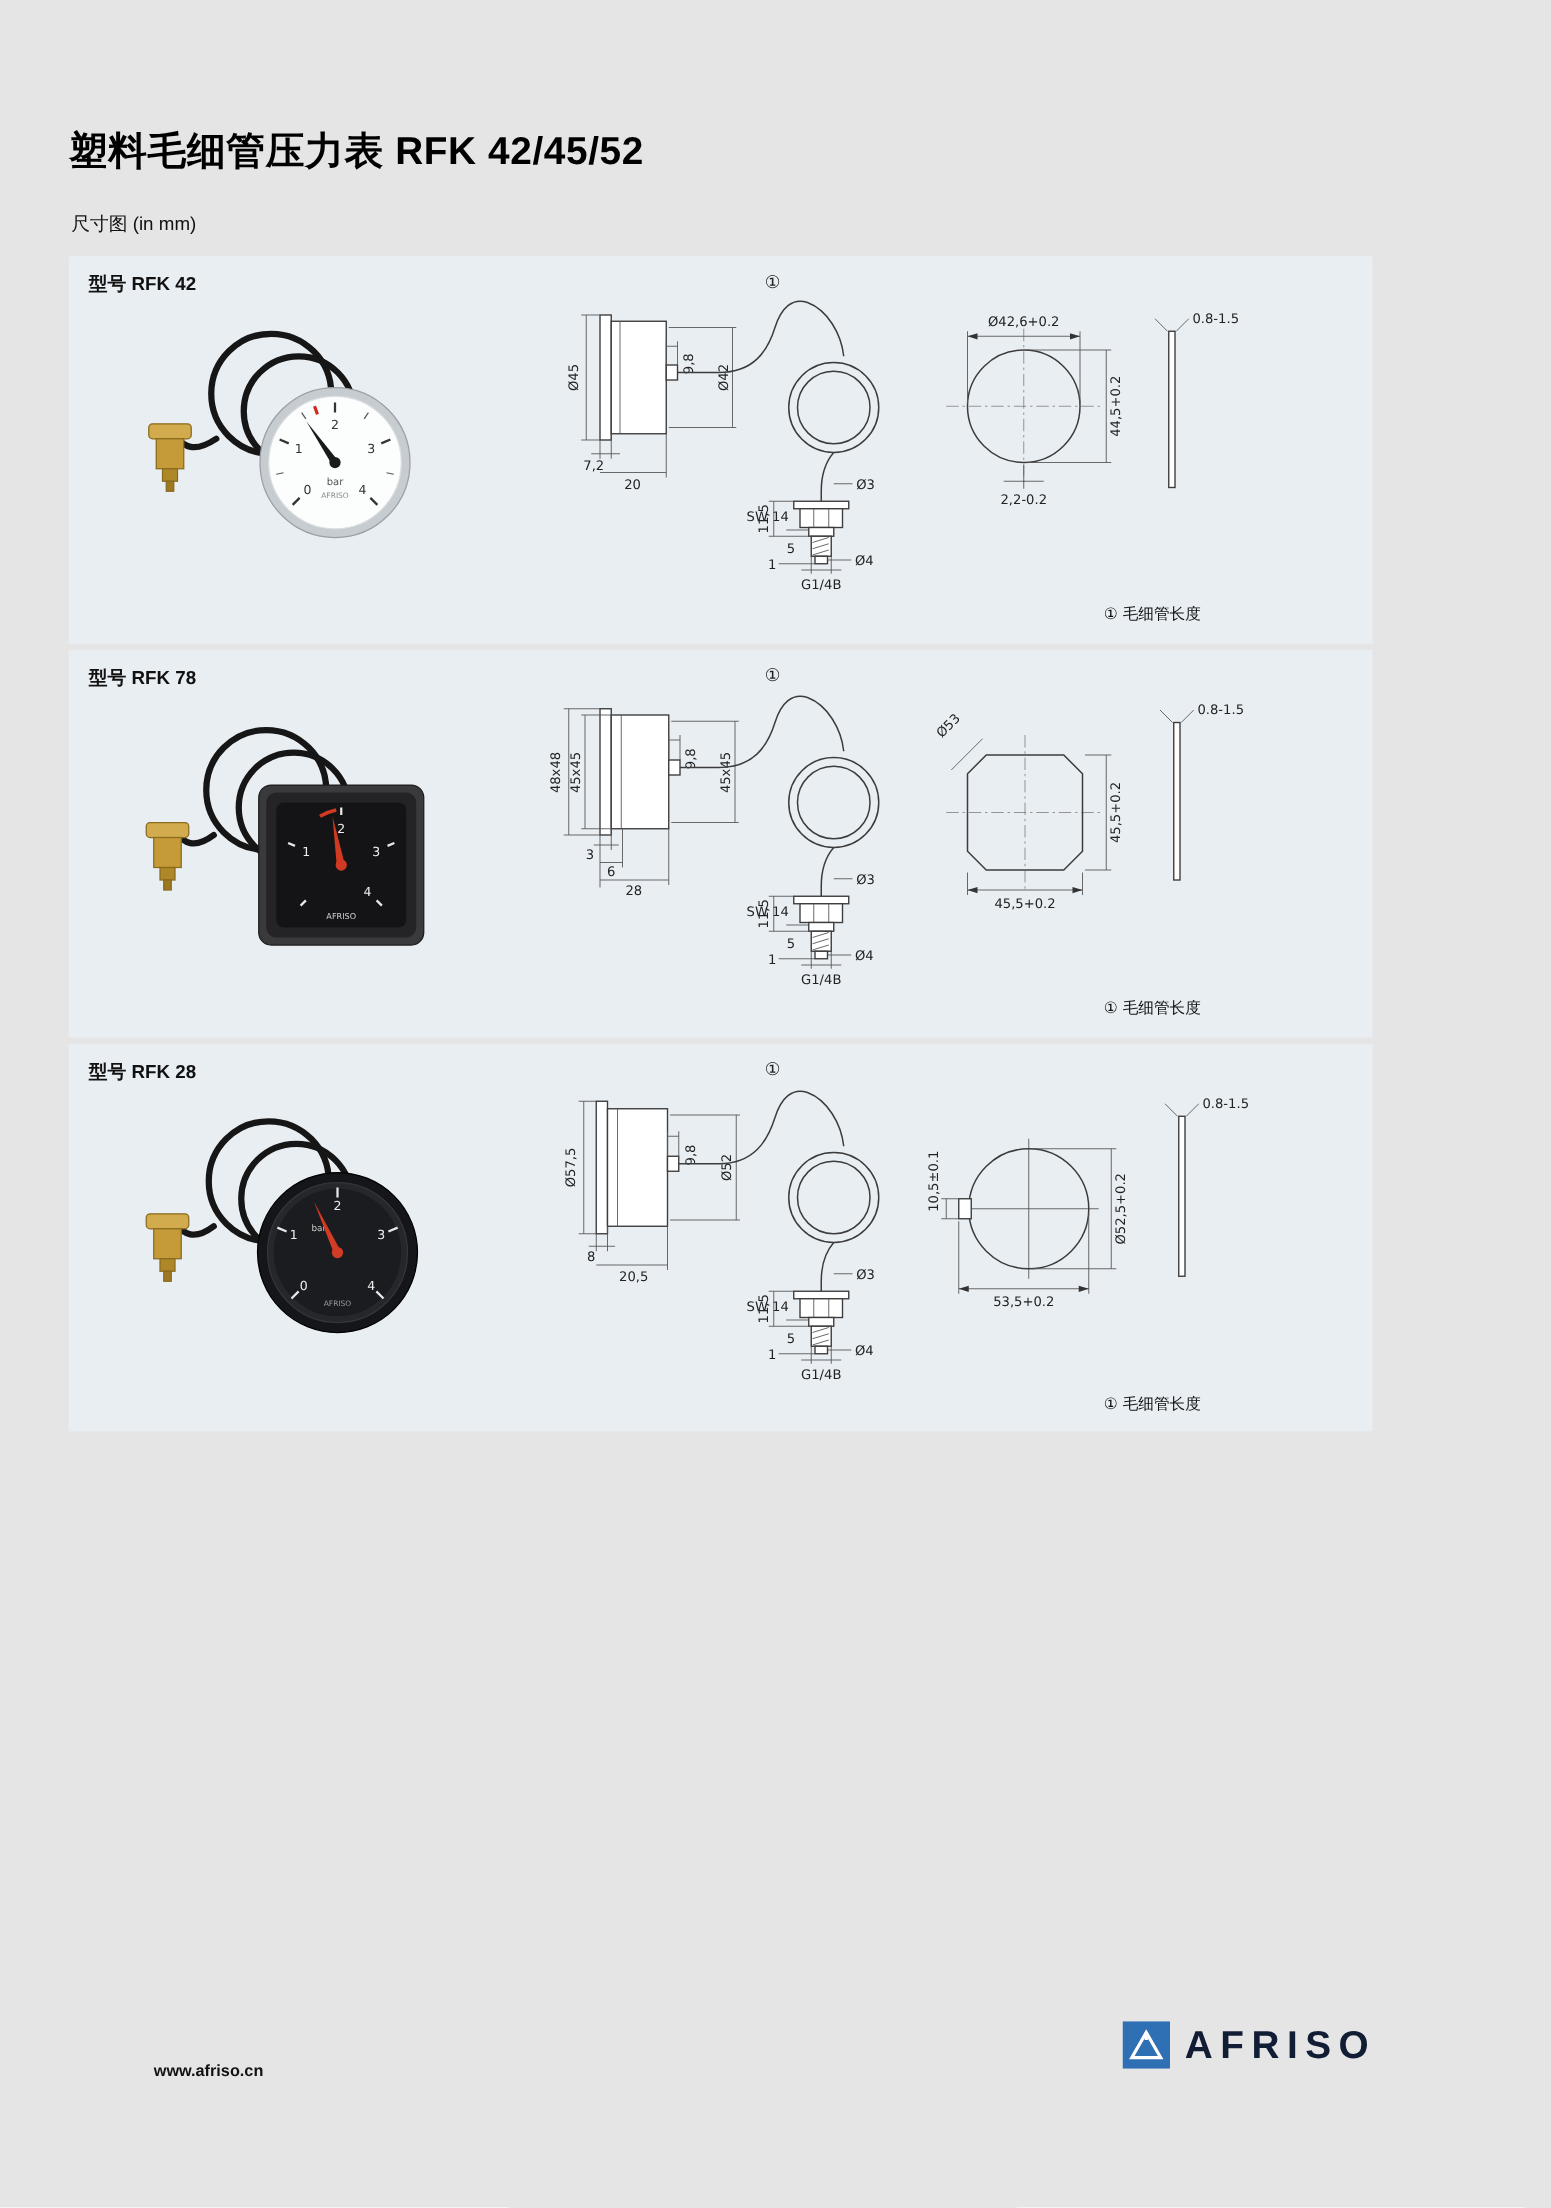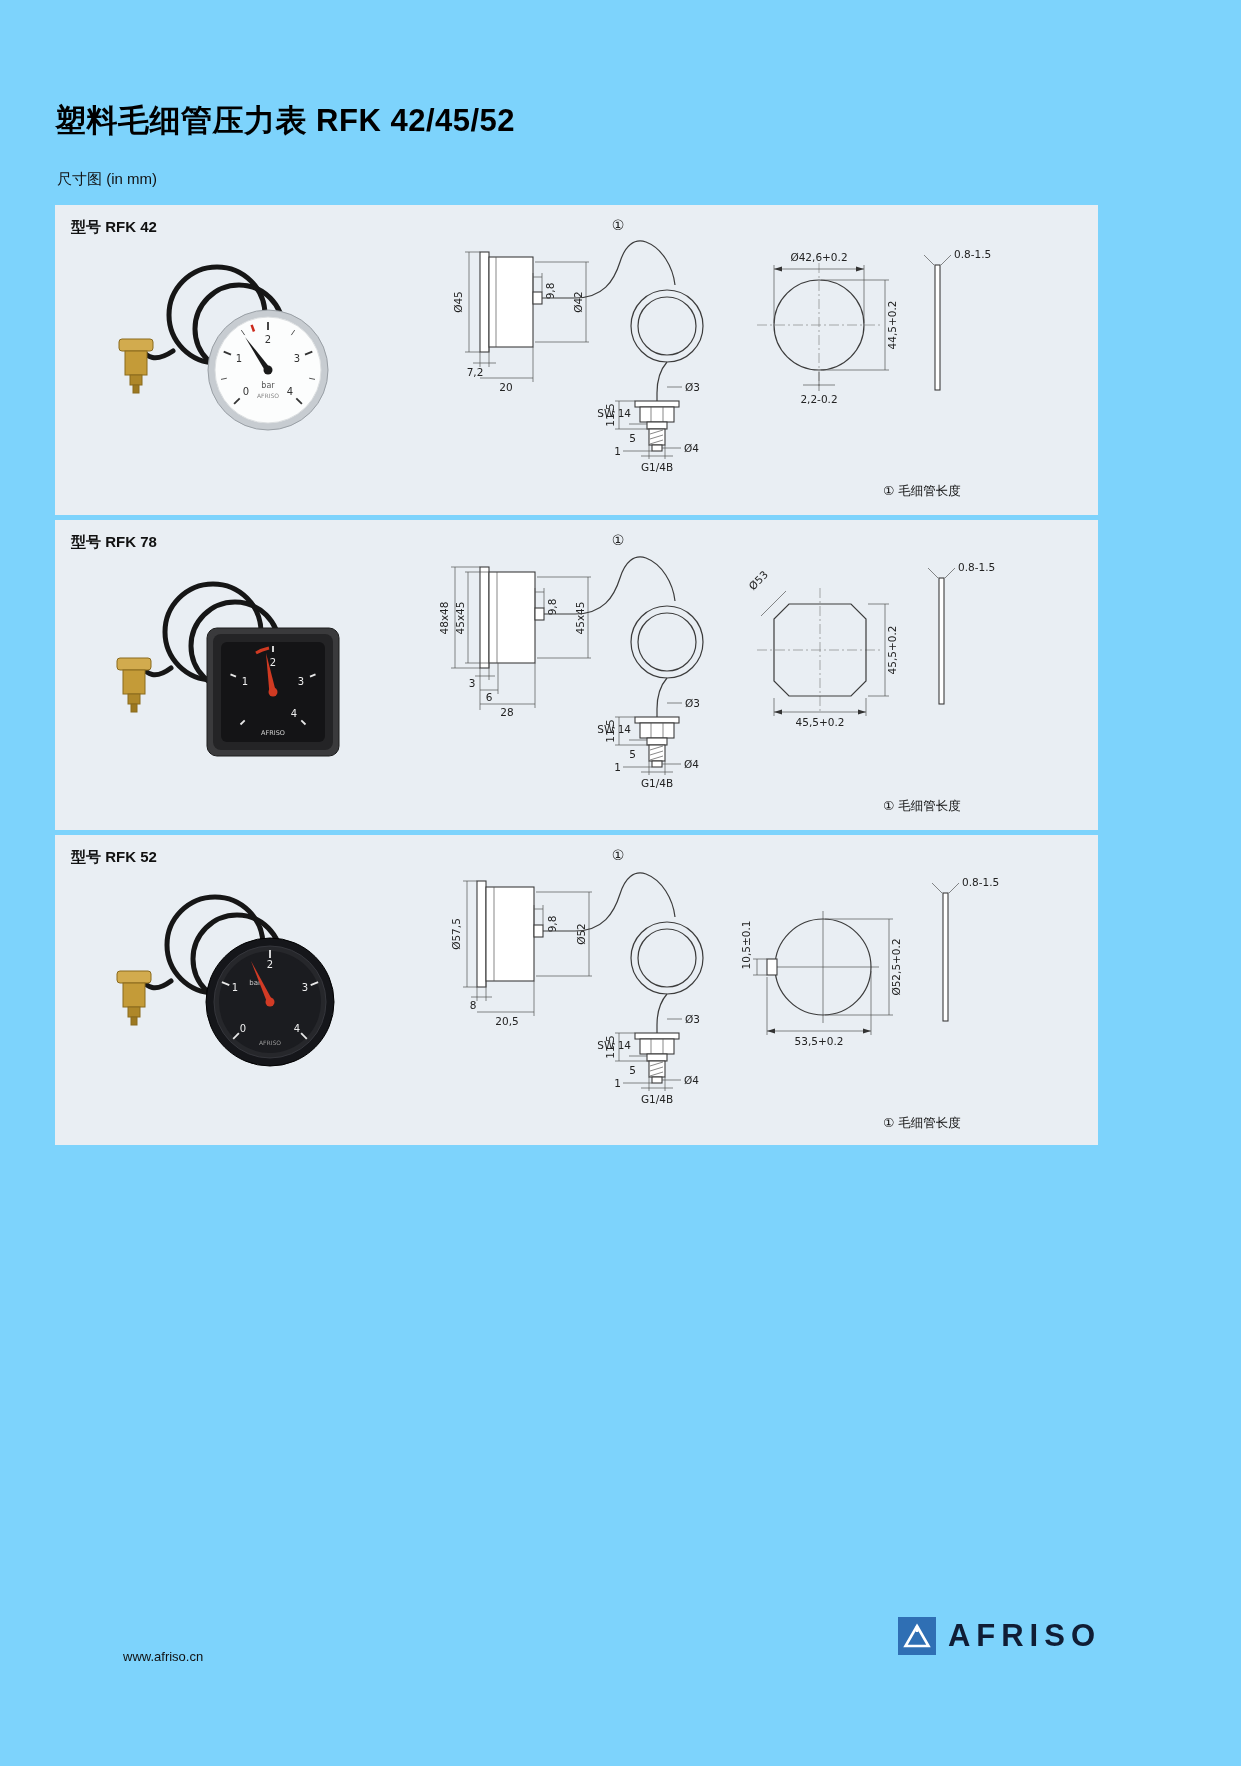--- a/index.html
+++ b/index.html
@@ -1,16 +1,16 @@
 <!DOCTYPE html>
 <html><head>
 <meta charset="utf-8">
 <style>
   html,body{margin:0;padding:0;background:#fff;}
-  .page{position:relative;width:1241px;height:1766px;background:#7dd3fc;overflow:hidden;
+  .page{position:relative;width:1241px;height:1766px;background:#e5e5e5;overflow:hidden;
         font-family:"Liberation Sans","DejaVu Sans",sans-serif;}
   .title{position:absolute;left:55px;top:100px;margin:0;font-size:31px;font-weight:bold;color:#000;letter-spacing:.5px;}
   .subtitle{position:absolute;left:57px;top:170px;font-size:15px;font-weight:normal;color:#111;}
   .box{position:absolute;left:55px;width:1043px;height:310px;background:#e9eef3;}
   .box .model{position:absolute;top:13px;left:16px;font-size:15px;font-weight:bold;color:#111;z-index:2;}
   svg.draw{position:absolute;left:0;top:0;width:1043px;height:310px;}
   
   .s1{stroke:#3c3c3c;stroke-width:1.2;fill:none;}
   .s2{stroke:#555;stroke-width:.7;fill:none;}
   .cl{stroke:#777;stroke-width:.6;fill:none;stroke-dasharray:10 3 2 3;}
@@ -19,21 +19,21 @@
   .gt{stroke:#333;stroke-width:1.8;}
   .gt2{stroke:#555;stroke-width:1;}
   .wt{stroke:#e8e8e8;stroke-width:1.8;}
   text{font-family:"DejaVu Sans","Liberation Sans",sans-serif;}
   .t{font-size:10.5px;fill:#222;}
   .co{font-size:14px;fill:#222;}
   .fn{font-size:12.5px;fill:#111;}
   .gn{font-size:10px;fill:#333;text-anchor:middle;}
   .wn{font-size:10px;fill:#eee;text-anchor:middle;}
   .footer{position:absolute;left:55px;top:1608px;width:1046px;display:flex;justify-content:space-between;align-items:center;}
-  .site{font-size:13px;font-weight:normal;color:#111;margin-left:68px;margin-top:41px;}
+  .site{font-size:13px;font-weight:bold;color:#111;margin-left:68px;margin-top:41px;}
   .brandwrap{display:flex;align-items:center;gap:12px;}
   .brandtext{font-size:31px;font-weight:bold;color:#101d35;letter-spacing:6px;}
 </style>
 </head>
 <body>
 
 <div class="page">
 
   <h1 class="title">塑料毛细管压力表 RFK 42/45/52</h1>
   <div class="subtitle">尺寸图 (in mm)</div>
@@ -296,21 +296,21 @@
         <rect class="fw" x="884" y="58" width="5" height="126"></rect>
         <line class="s2" x1="873" y1="48" x2="883" y2="58"></line>
         <line class="s2" x1="900" y1="48" x2="890" y2="58"></line>
         <text class="t" x="903" y="51">0.8-1.5</text>
       </g>
       <text class="fn" x="828" y="290">① 毛细管长度</text>
     </svg>
   </section>
 
   <section class="box" style="top:835px">
-    <div class="model">型号 RFK 52</div>
+    <div class="model">型号 RFK 28</div>
     <svg class="draw" viewBox="0 0 1043 310">
       <g>
         <g>
           <circle class="tube" cx="160" cy="110" r="48"></circle>
           <circle class="tube" cx="182" cy="124" r="44"></circle>
           <path class="tube" d="M116 146 C100 158 92 152 86 144"></path>
           <path class="tube" d="M208 126 C218 132 216 122 212 114"></path>
         </g>
         <g>
           <rect x="62" y="136" width="34" height="12" rx="3" fill="#d2ab4e" stroke="#8a6a1d"></rect>

